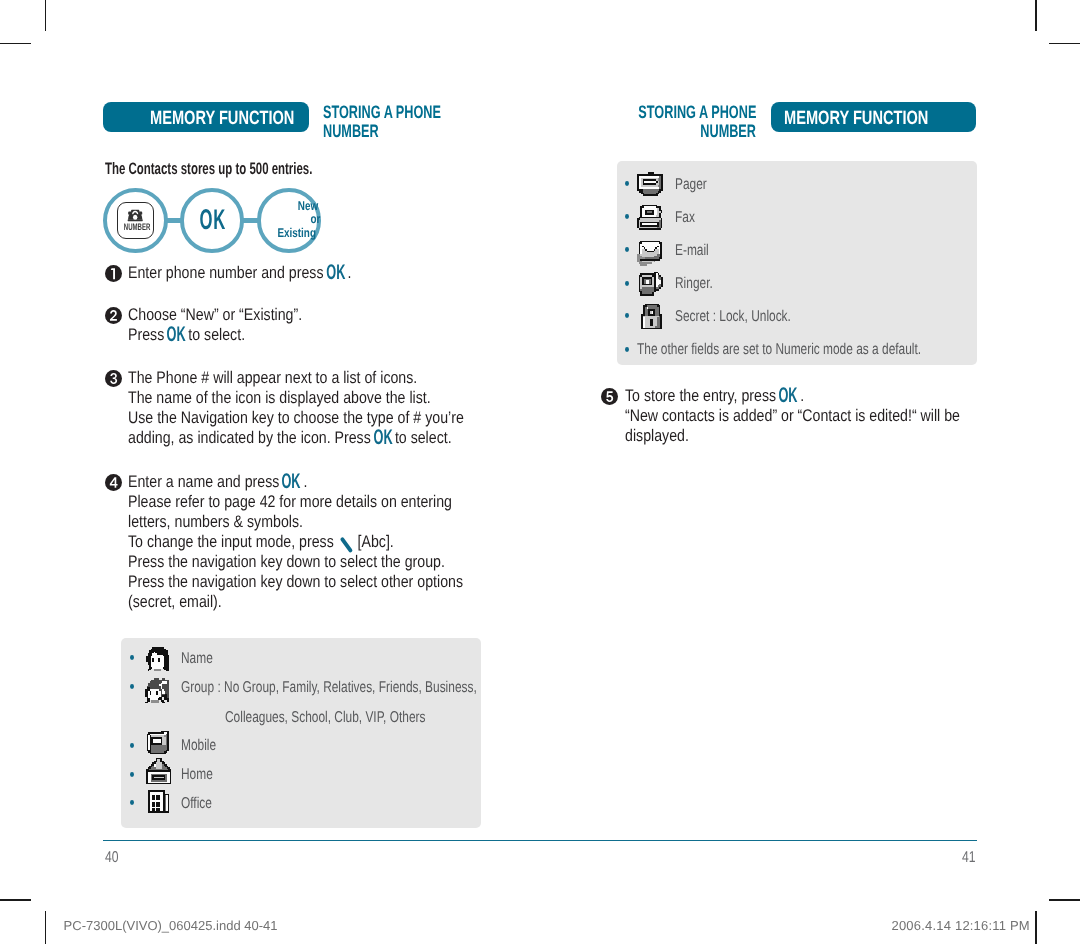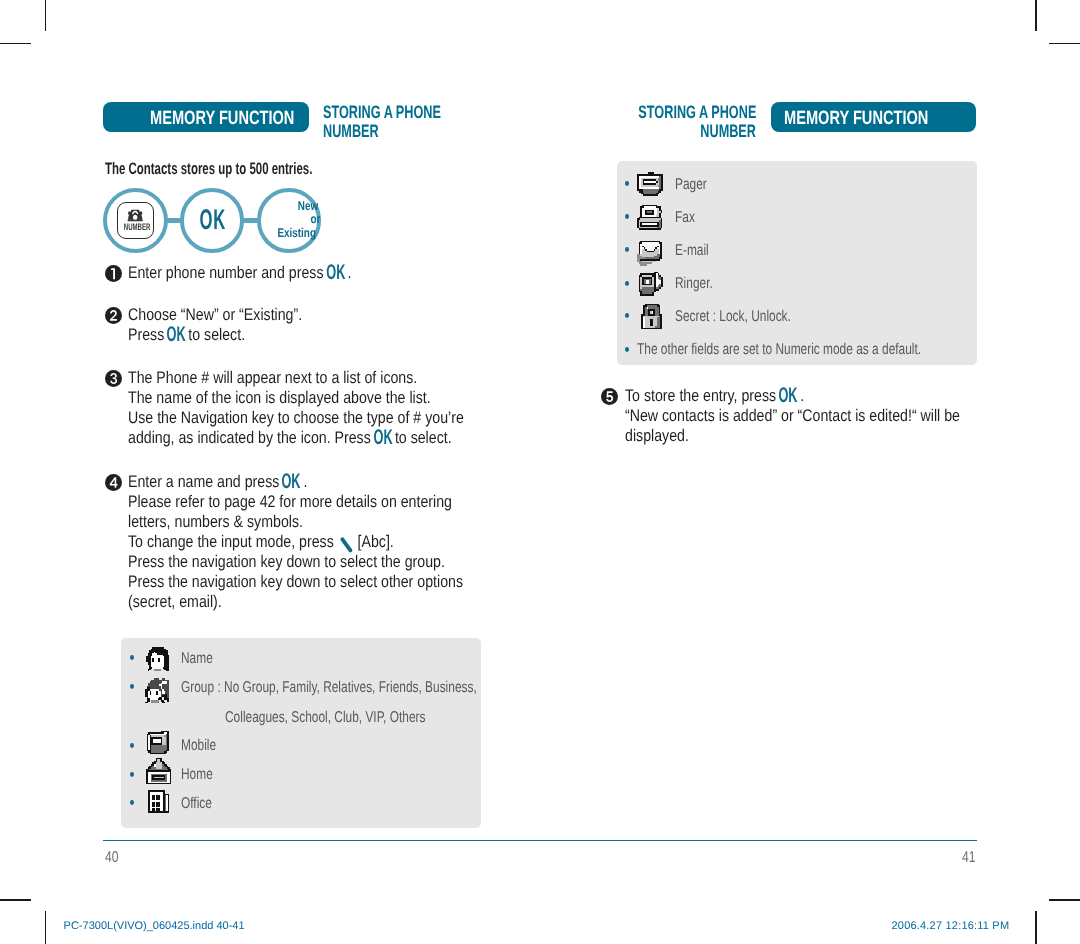--- a/index.html
+++ b/index.html
@@ -25,21 +25,21 @@
   .gbox{position:absolute;background:#e6e6e6;border-radius:5px;}
   .gdot{position:absolute;width:4.2px;height:5px;border-radius:50%;background:#0f6a8b;}
   .glabel{position:absolute;white-space:nowrap;color:#58595b;font-size:15.6px;line-height:20px;
        display:inline-block;transform:scaleX(0.764);transform-origin:left top;}
   .circ{position:absolute;border-radius:50%;border:4.9px solid #5ca5be;background:#fff;box-sizing:border-box;}
   .conn{position:absolute;background:#5ca5be;height:5px;}
   .keybox{position:absolute;border:1.3px solid #2b2b2b;border-radius:9px;background:#fff;box-sizing:border-box;}
   .pnum{position:absolute;color:#6d6e71;font-size:15.6px;line-height:14px;display:inline-block;
        transform:scaleX(0.78);transform-origin:left top;}
   .rule{position:absolute;background:#0f6e8e;height:1.8px;}
-  .pfoot{position:absolute;color:#0369a1;font-size:11px;line-height:14px;white-space:nowrap;}
+  .pfoot{position:absolute;color:#737373;font-size:13.0px;line-height:14px;white-space:nowrap;}
   .ico{position:absolute;}
 </style>
 </head>
 <body>
 
 <div>
   <div class="cm" style="left:44.6px;top:0;width:1.7px;height:31px;"></div>
   <div class="cm" style="left:0;top:42.6px;width:31px;height:1.7px;"></div>
 </div>
 <div>
@@ -268,13 +268,13 @@
       </div>
     <div class="bt" style="left:624.6px;top:385.8px;">To store the entry, press <span class="ok">OK</span> .</div>
     <div class="bt" style="left:624.6px;top:405.8px;">“New contacts is added” or “Contact is edited!“ will be</div>
     <div class="bt" style="left:624.6px;top:425.8px;">displayed.</div>
   </div>
 
   <div class="pnum" style="left:962.1px;top:851.3px;">41</div>
 </div>
 
 <div class="pfoot" style="left:63.6px;top:919.4px;">PC-7300L(VIVO)_060425.indd   40-41</div>
-<div class="pfoot" style="left:891.5px;top:919.4px;letter-spacing:0.2px;">2006.4.27   12:16:11 PM</div>
+<div class="pfoot" style="left:891.5px;top:919.4px;letter-spacing:0.2px;">2006.4.14   12:16:11 PM</div>
 
 </body></html>

